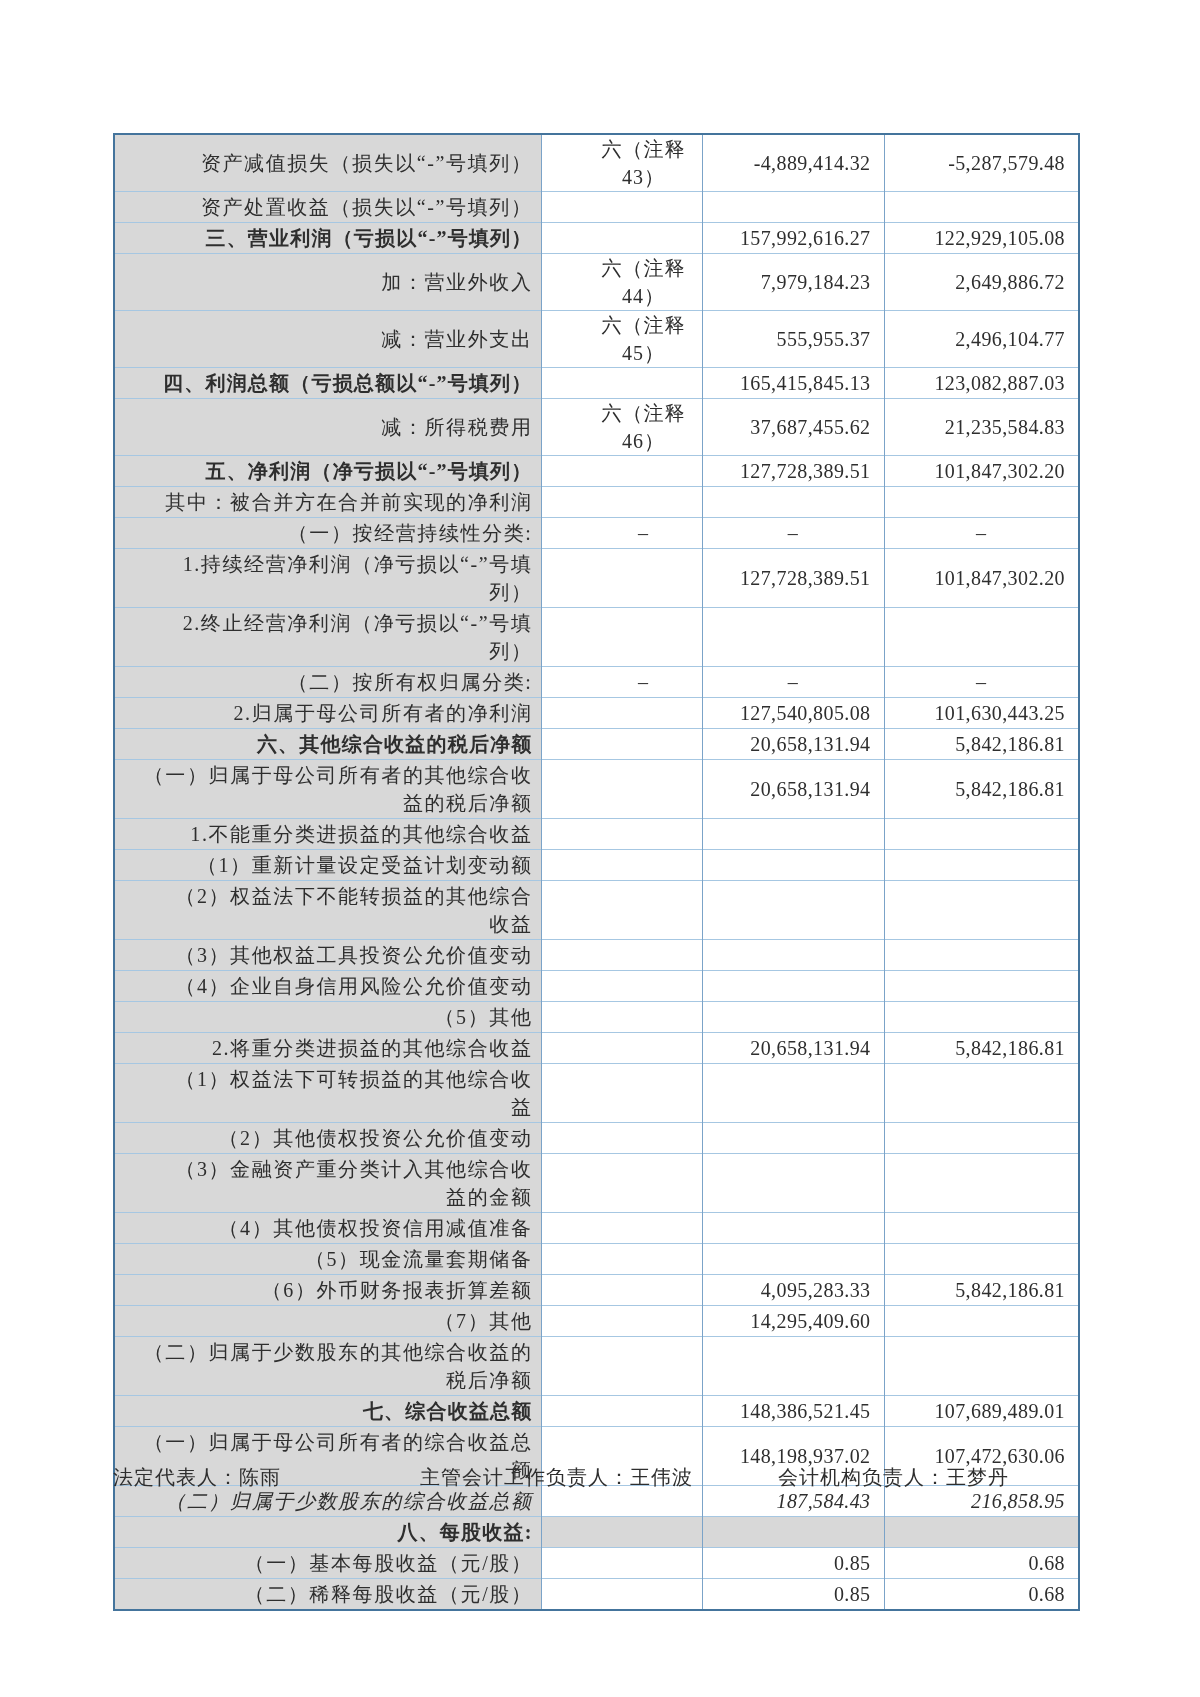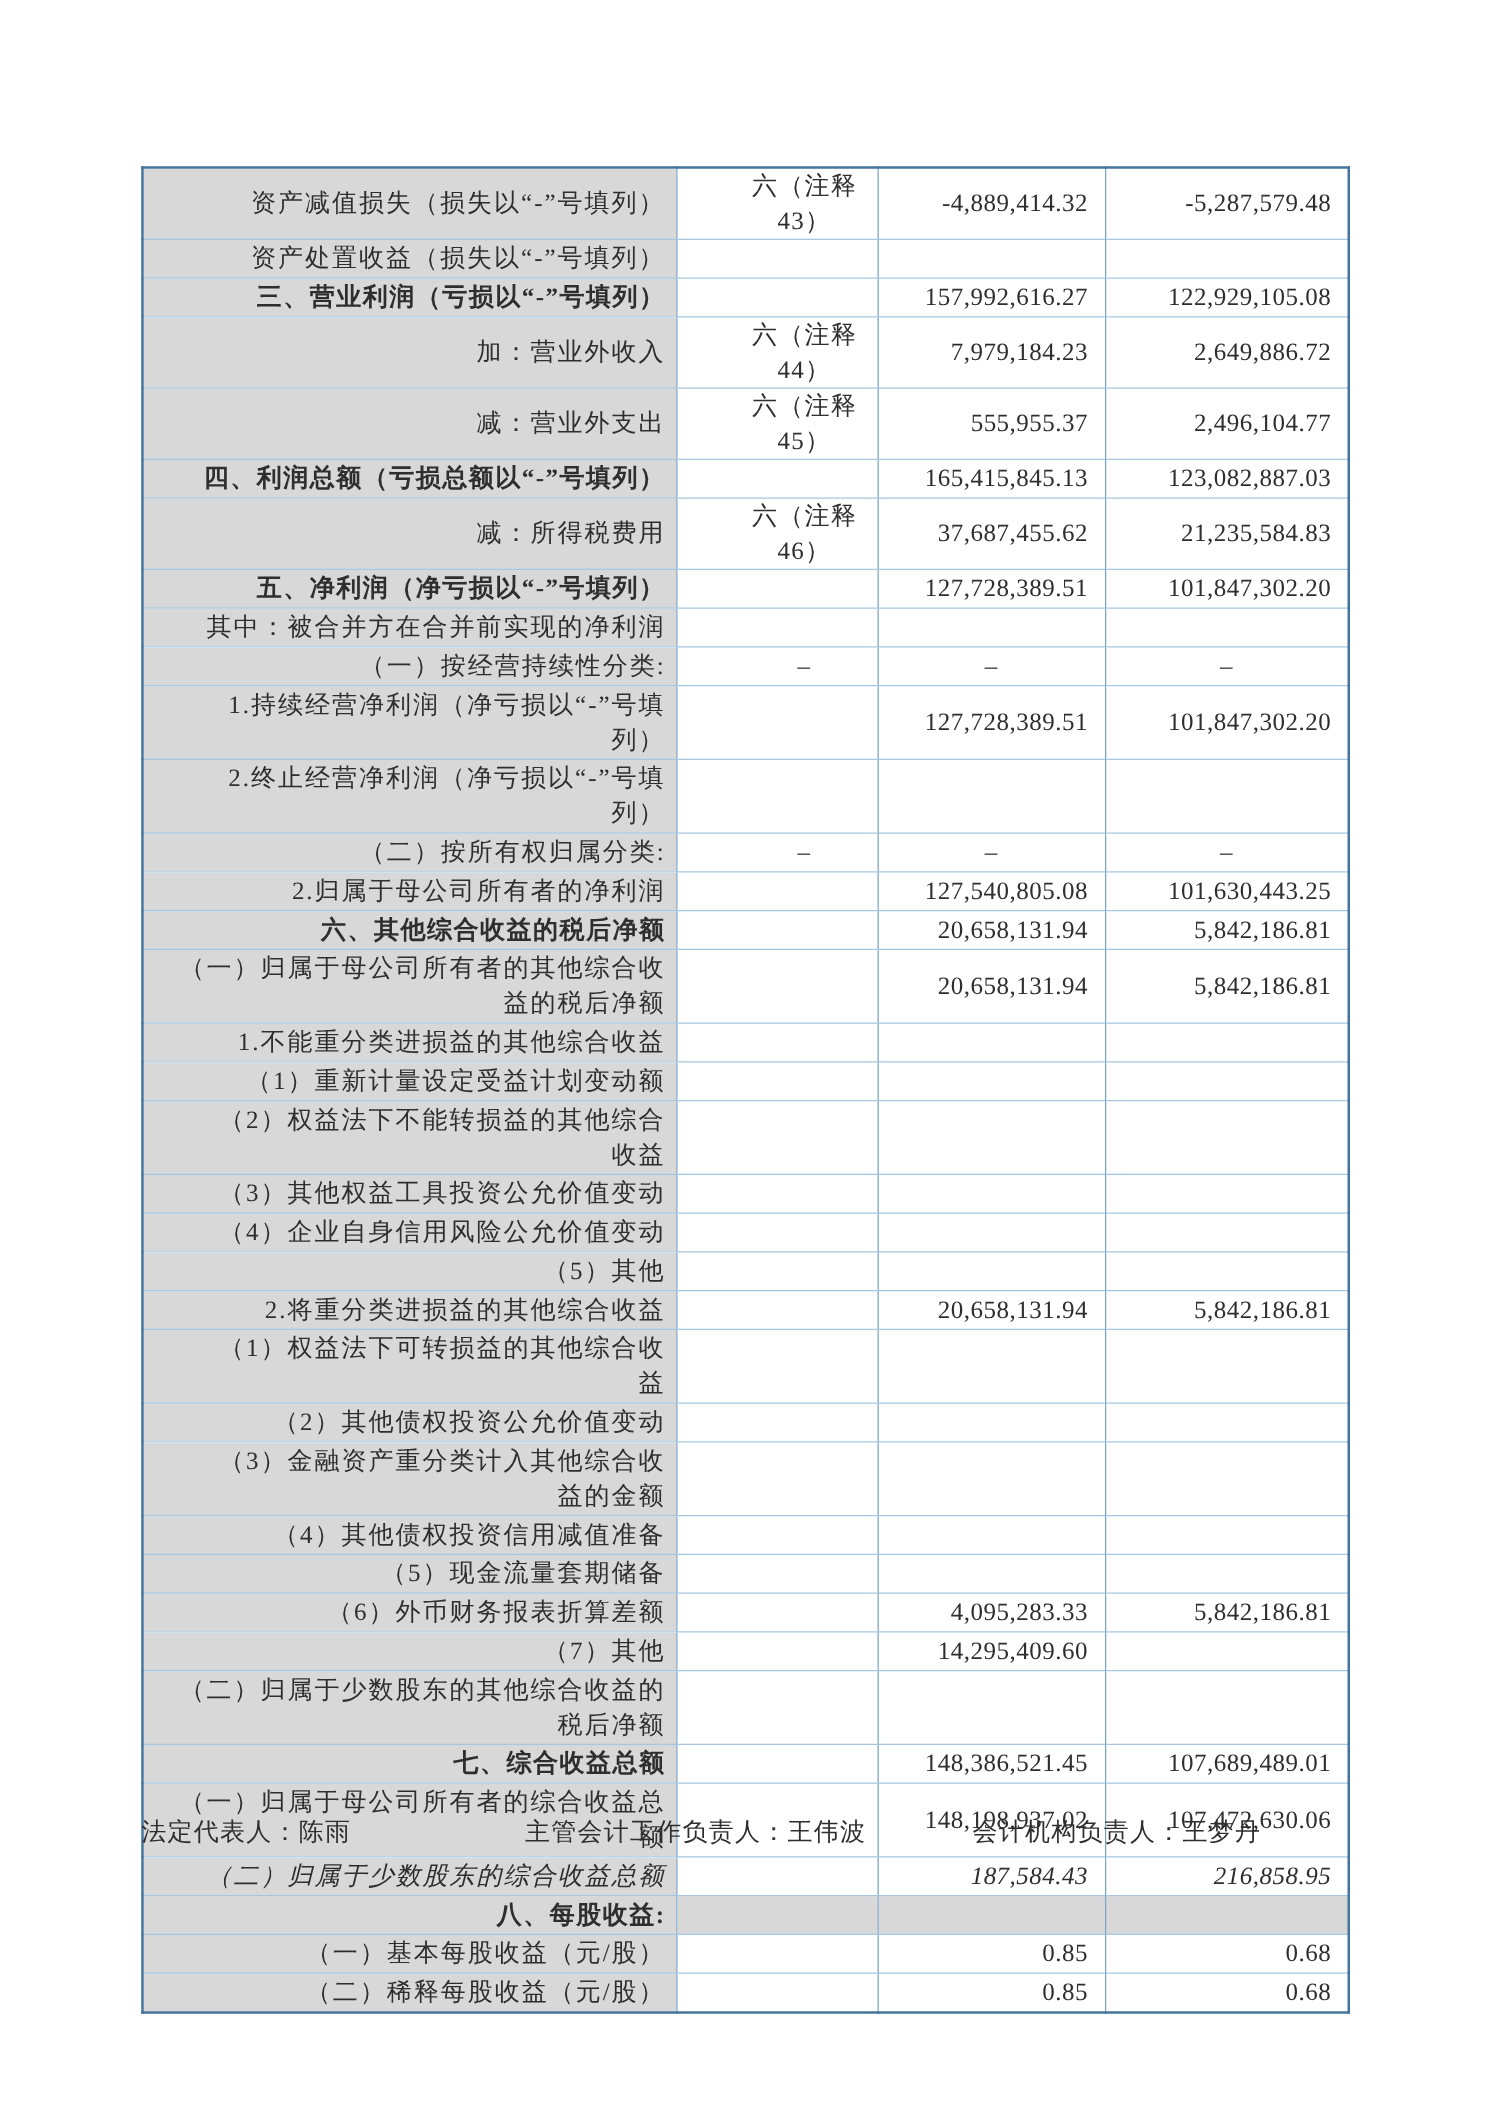--- a/index.html
+++ b/index.html
@@ -67,21 +67,21 @@
   .lv-sec{text-indent:6px;}
   .lv-plain{text-indent:6px;}
   .lv-paren{text-indent:14px;}
   .lv-num{text-indent:30px;}
   .lv-sub{text-indent:42px;}
   .signatures{
     position:absolute;
     left:0;top:1452px;width:1200px;height:30px;
     font-size:20px;
   }
-  .signatures span{position:absolute;white-space:nowrap;letter-spacing:1px;}
+  .signatures span{position:absolute;white-space:nowrap;letter-spacing:1px;margin-top:12px;}
   .sig-1{left:113px;}
   .sig-2{left:420px;}
   .sig-3{left:778px;}
 </style>
 </head>
 <body>
 
 <div class="sheet">
 
   <table class="fin">

